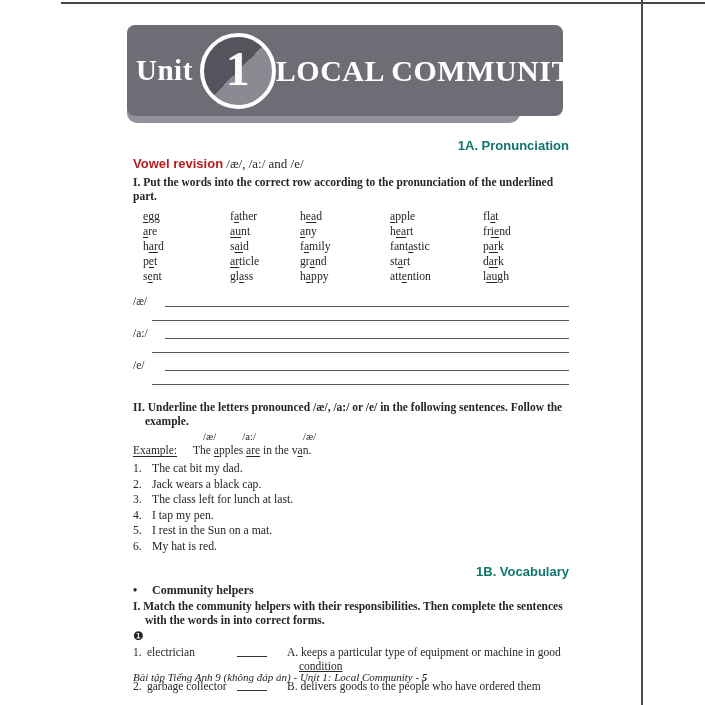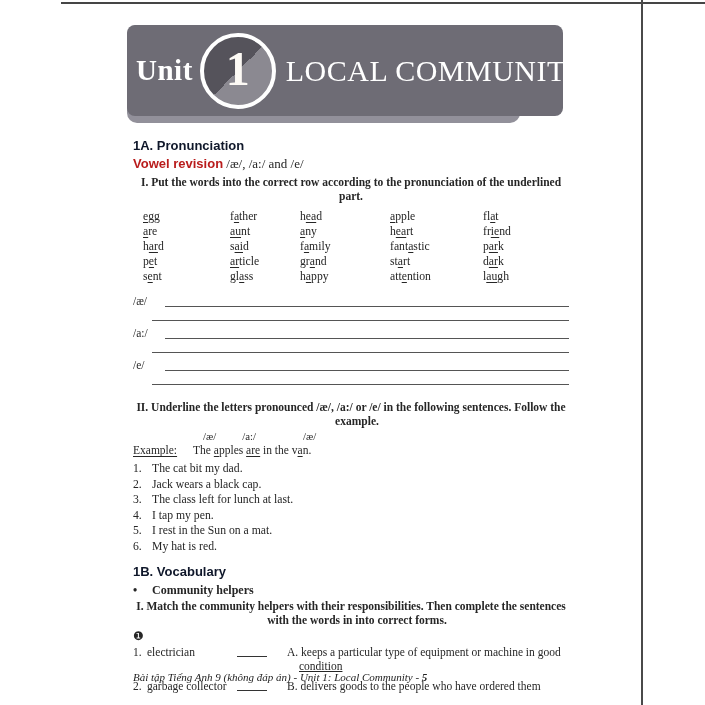--- a/index.html
+++ b/index.html
@@ -14,29 +14,29 @@
   
   .banner-outer{position:absolute;left:127px;top:25px;width:393px;height:98px;
                 background:#92909a;border-radius:10px;}
   .banner-inner{position:absolute;left:0;top:0;width:436px;height:91px;background:#6e6c75;
                 border-radius:8px;display:flex;align-items:center;}
   .unit-label{font-weight:bold;font-size:29px;color:#ffffff;margin-left:9px;letter-spacing:.5px;}
   .unit-circle{box-sizing:border-box;width:76px;height:76px;border-radius:50%;border:4px solid #ffffff;
                background:linear-gradient(135deg,#55535b 50%,#8b8991 50%);
                display:flex;align-items:center;justify-content:center;margin-left:7px;flex:0 0 auto;}
   .unit-number{font-weight:bold;font-size:48px;color:#fdfaf5;line-height:1;transform:translateY(-2px);}
-  .banner-title{font-weight:normal;font-size:30px;color:#ffffff;margin-left:10px;letter-spacing:.5px;white-space:nowrap;}
+  .banner-title{font-weight:bold;font-size:30px;color:#ffffff;letter-spacing:.5px;white-space:nowrap;}
 
   
   .content{position:absolute;left:133px;top:138px;width:436px;}
-  .h-sans{font-family:"Liberation Sans", sans-serif;font-weight:bold;font-size:13px;color:#0f172a;margin:0 0 3px 0;}
+  .h-sans{font-family:"Liberation Sans", sans-serif;font-weight:bold;font-size:13px;color:#0f766e;margin:0 0 3px 0;text-align:right;}
   .vowel-line{margin:1px 0 3px 0;font-size:13px;}
   .vowel-bold{font-family:"Liberation Sans", sans-serif;font-weight:bold;color:#b91c1c;}
   .vowel-phon{font-family:"Liberation Serif", serif;color:#262626;}
-  .task{font-weight:bold;font-size:11.5px;line-height:14px;margin:0;text-align:center;}
+  .task{font-weight:bold;font-size:11.5px;line-height:14px;margin:0;}
   .task-indent{padding-left:12px;}
 
   .u{text-decoration:underline;text-underline-offset:2px;}
 
   
   .word-grid{display:grid;grid-template-columns:87px 70px 90px 93px auto;
              padding-left:10px;margin-top:6px;font-size:11.7px;line-height:15px;}
 
   
   .ph-blocks{margin-top:9px;}

